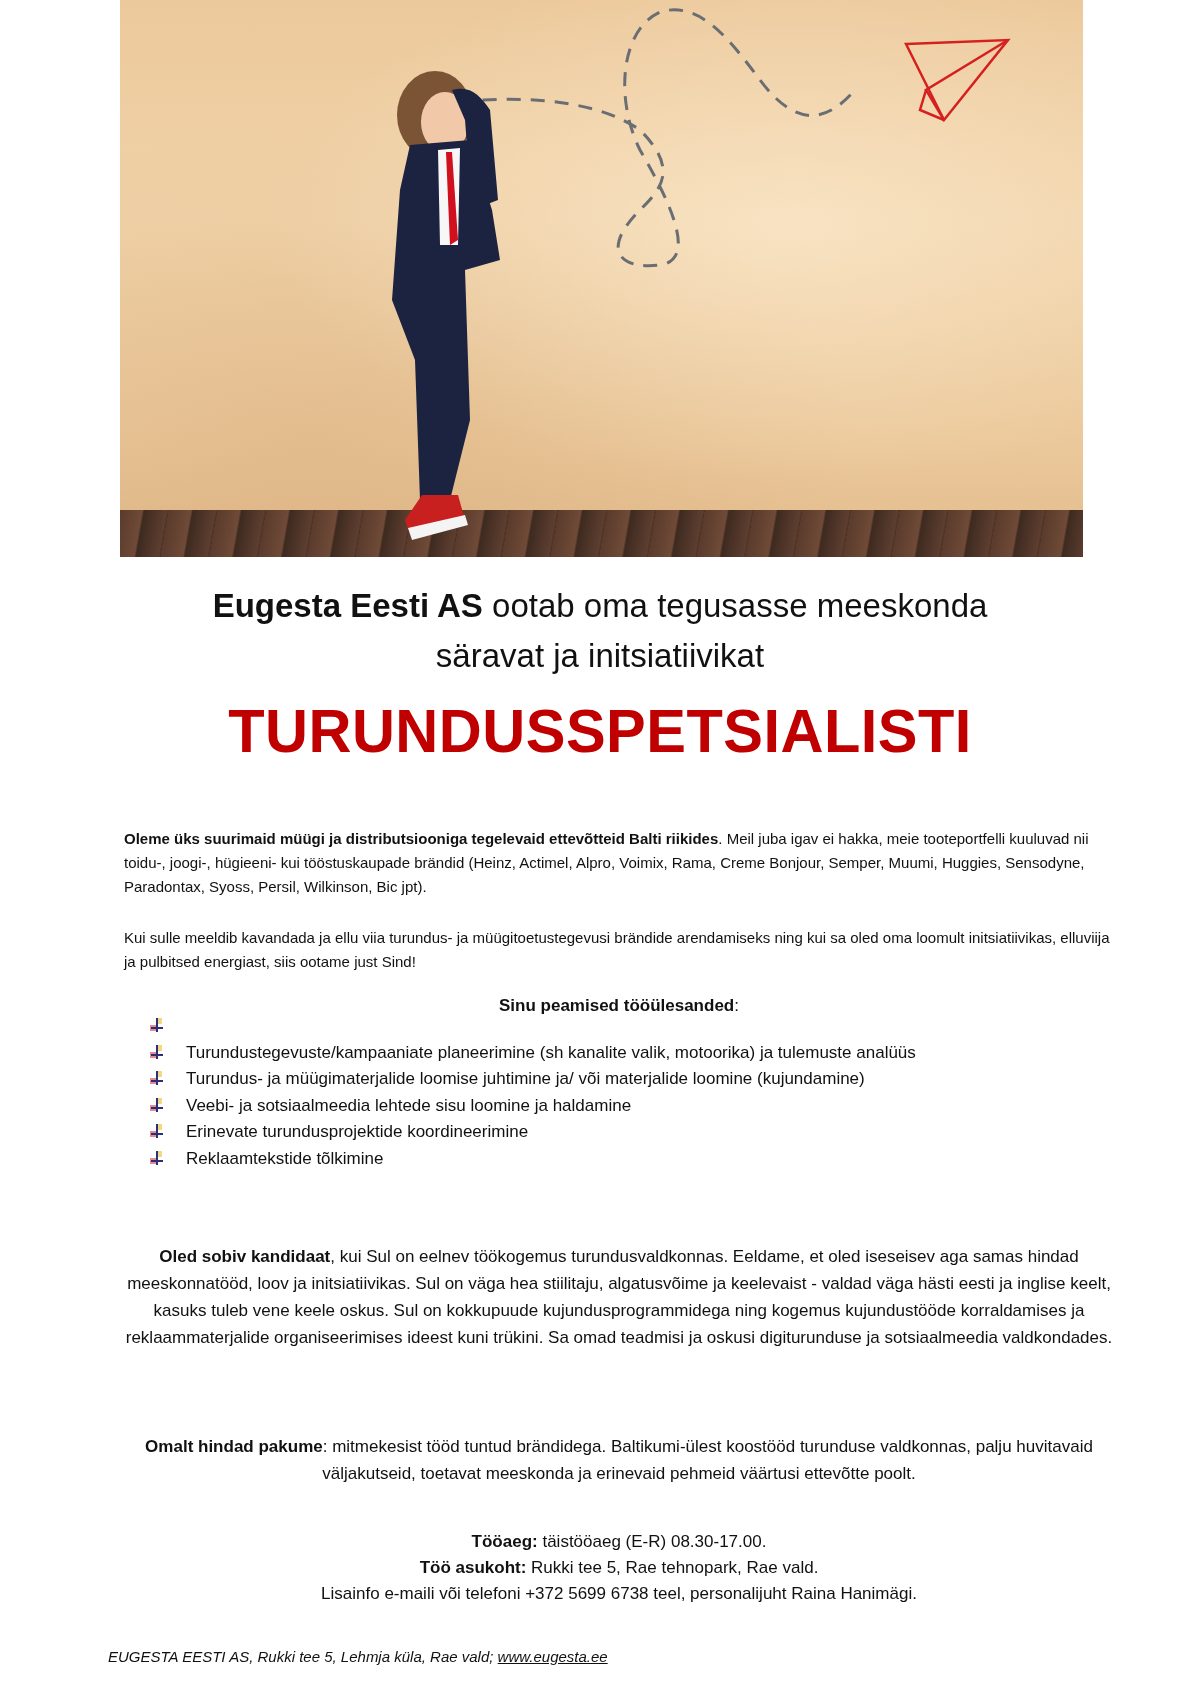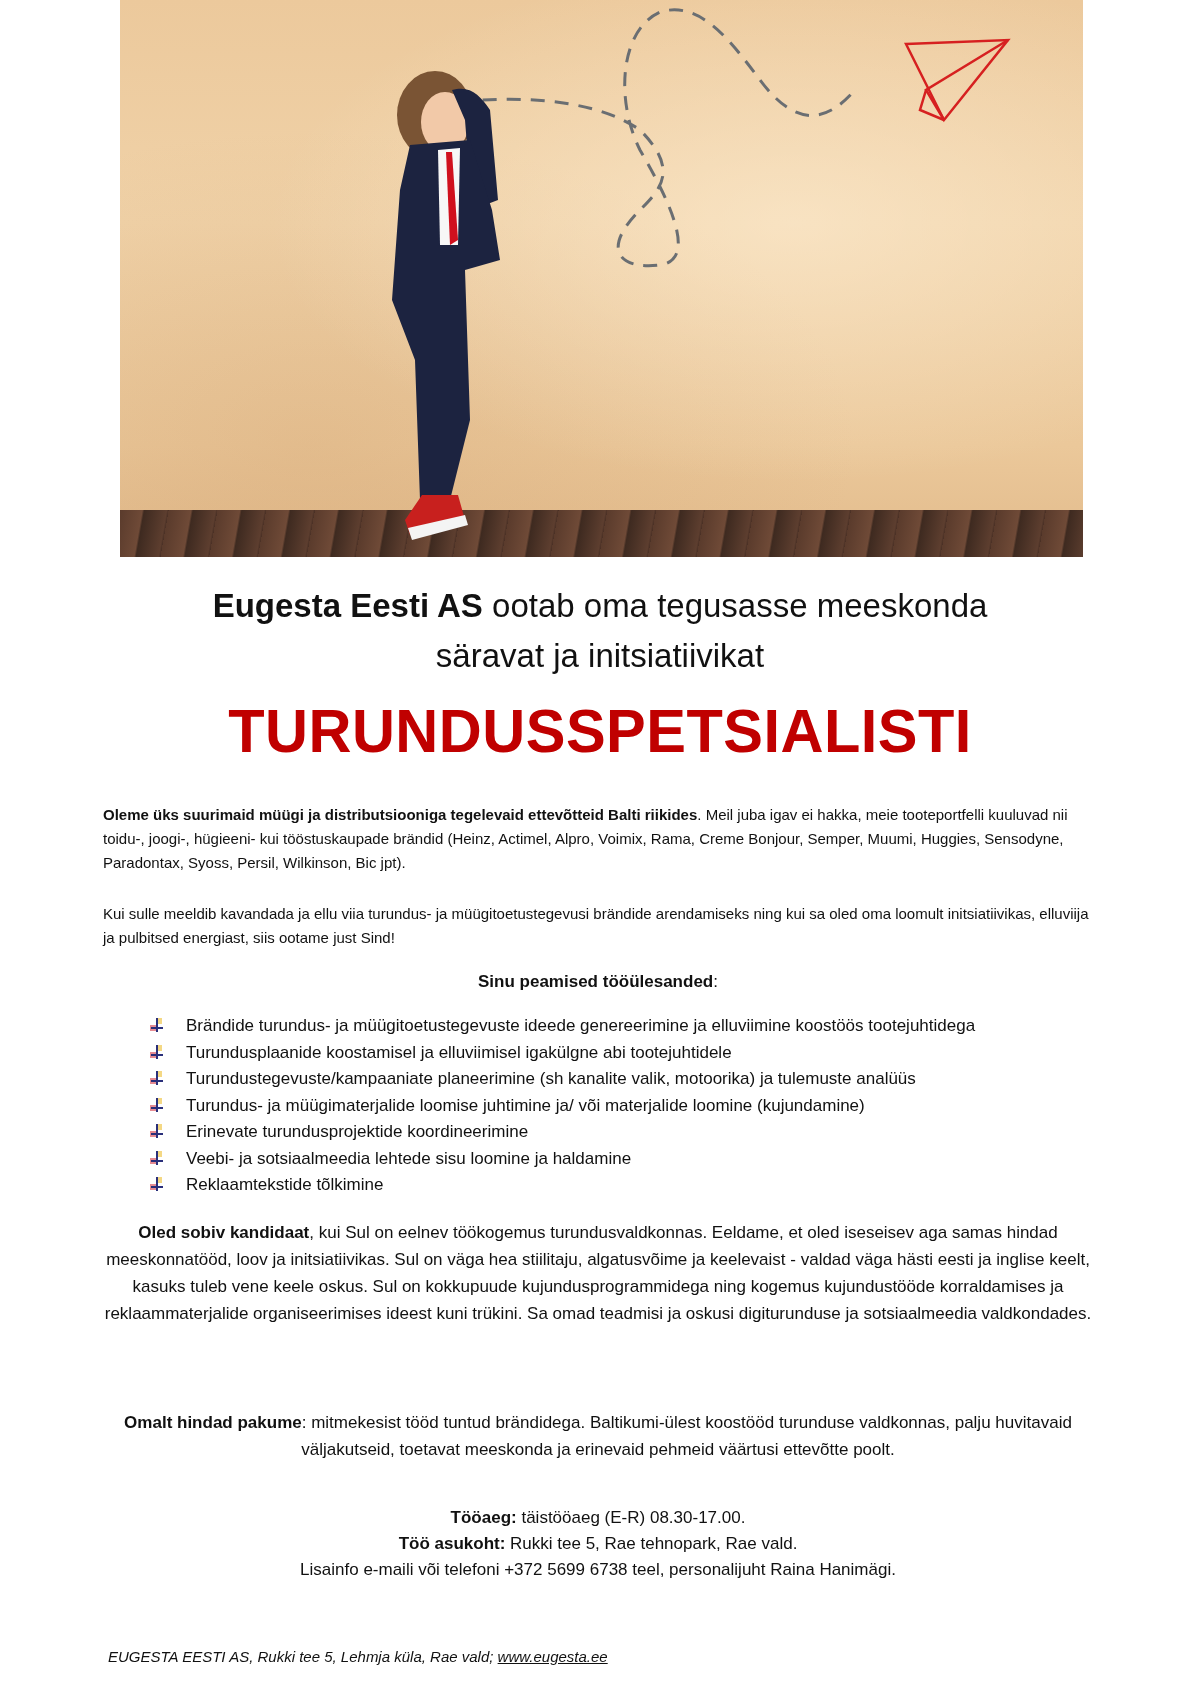--- a/index.html
+++ b/index.html
@@ -16,21 +16,21 @@
   .hero svg { position: absolute; left: 0; top: 0; }
 
   .intro { position: absolute; left: 0; width: 1200px; text-align: center; font-size: 33px; line-height: 46px; }
   .intro .l1 { top: 583px; position: absolute; width: 100%; }
   .intro .l2 { top: 633px; position: absolute; width: 100%; }
   .intro b { font-weight: bold; }
   .title { position: absolute; top: 695px; left: 0; width: 1200px; text-align: center;
            font-size: 62px; font-weight: bold; color: #c00000; letter-spacing: 0.5px;
            font-family: "Liberation Sans", sans-serif; transform: scaleX(0.96); }
 
-  .p { position: absolute; left: 103px; width: 990px; font-size: 15px; line-height: 24px; }
+  .p { position: absolute; left: 124px; width: 990px; font-size: 15px; line-height: 24px; margin-top: 24px; }
   .p b { font-weight: bold; }
   .p-large { font-size: 17px; line-height: 27px; text-align: center; }
 
   .tasks { position: absolute; left: 150px; top: 1013px; width: 950px; margin: 0; padding: 0; list-style: none; }
   .tasks li { height: 26.5px; display: flex; align-items: center; font-size: 17px; }
   .tasks .bullet { width: 14px; height: 16px; margin-right: 22px; position: relative; flex: none; }
   .tasks .bullet .v { position: absolute; left: 6px; top: 0; width: 2px; height: 14px; background: #2a2f7a; }
   .tasks .bullet .h { position: absolute; left: 1px; top: 9px; width: 12px; height: 2px; background: #2a2f7a; }
   .tasks .bullet .c1 { position: absolute; left: 0; top: 7px; width: 6px; height: 6px; background: rgba(220,90,100,0.7); }
   .tasks .bullet .c2 { position: absolute; left: 6px; top: 0; width: 6px; height: 6px; background: rgba(240,200,80,0.7); }
@@ -81,30 +81,20 @@
 <div class="p p-large" style="top:968px;"><b>Sinu peamised tööülesanded</b><span>:</span></div>
 
 <ul class="tasks">
   <li>
       <span class="bullet">
         <span class="c1"></span>
         <span class="c2"></span>
         <span class="v"></span>
         <span class="h"></span>
       </span>
-      <span>Brändide turundus- ja müügitoetustegevuste ideede genereerimine ja elluviimine koostöös tootejuhtidega</span>
-    </li>
-  <li>
-      <span class="bullet">
-        <span class="c1"></span>
-        <span class="c2"></span>
-        <span class="v"></span>
-        <span class="h"></span>
-      </span>
-      <span>Turundusplaanide koostamisel ja elluviimisel igakülgne abi tootejuhtidele</span>
     </li>
   <li>
       <span class="bullet">
         <span class="c1"></span>
         <span class="c2"></span>
         <span class="v"></span>
         <span class="h"></span>
       </span>
       <span>Turundustegevuste/kampaaniate planeerimine (sh kanalite valik, motoorika) ja tulemuste analüüs</span>
     </li>
@@ -117,30 +107,30 @@
       </span>
       <span>Turundus- ja müügimaterjalide loomise juhtimine ja/ või materjalide loomine (kujundamine)</span>
     </li>
   <li>
       <span class="bullet">
         <span class="c1"></span>
         <span class="c2"></span>
         <span class="v"></span>
         <span class="h"></span>
       </span>
-      <span>Erinevate turundusprojektide koordineerimine</span>
+      <span>Veebi- ja sotsiaalmeedia lehtede sisu loomine ja haldamine</span>
     </li>
   <li>
       <span class="bullet">
         <span class="c1"></span>
         <span class="c2"></span>
         <span class="v"></span>
         <span class="h"></span>
       </span>
-      <span>Veebi- ja sotsiaalmeedia lehtede sisu loomine ja haldamine</span>
+      <span>Erinevate turundusprojektide koordineerimine</span>
     </li>
   <li>
       <span class="bullet">
         <span class="c1"></span>
         <span class="c2"></span>
         <span class="v"></span>
         <span class="h"></span>
       </span>
       <span>Reklaamtekstide tõlkimine</span>
     </li>

